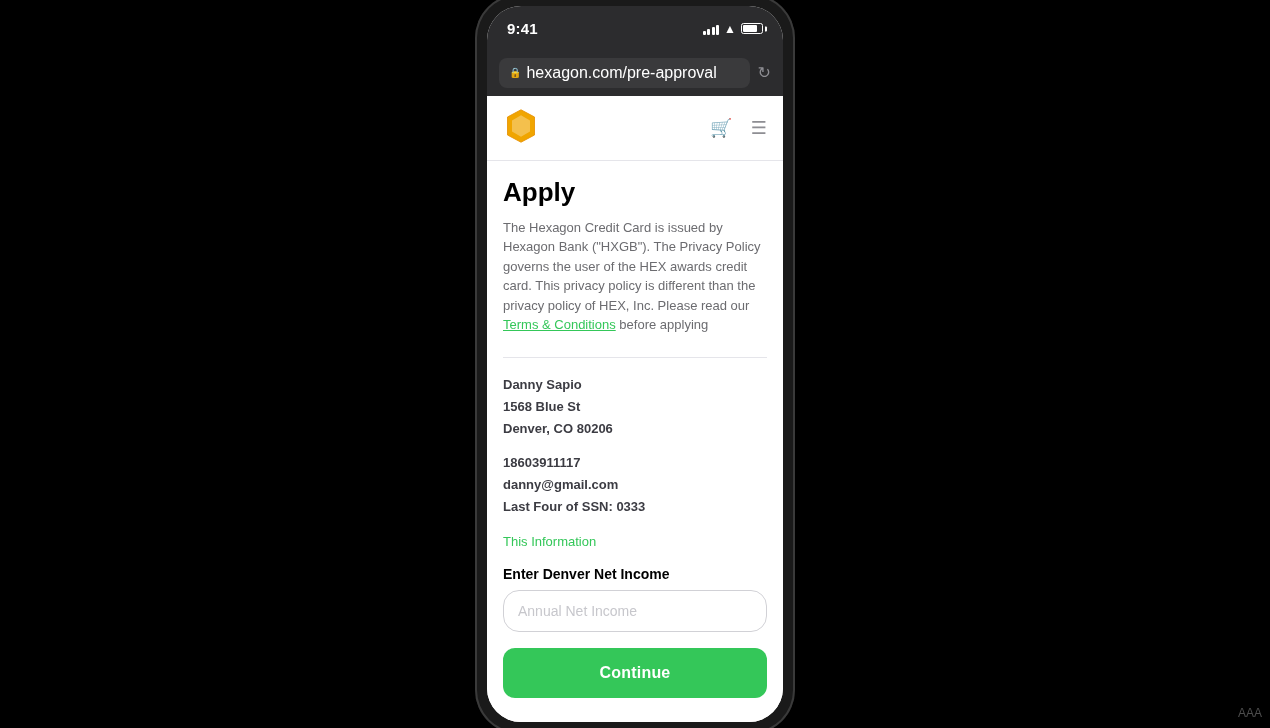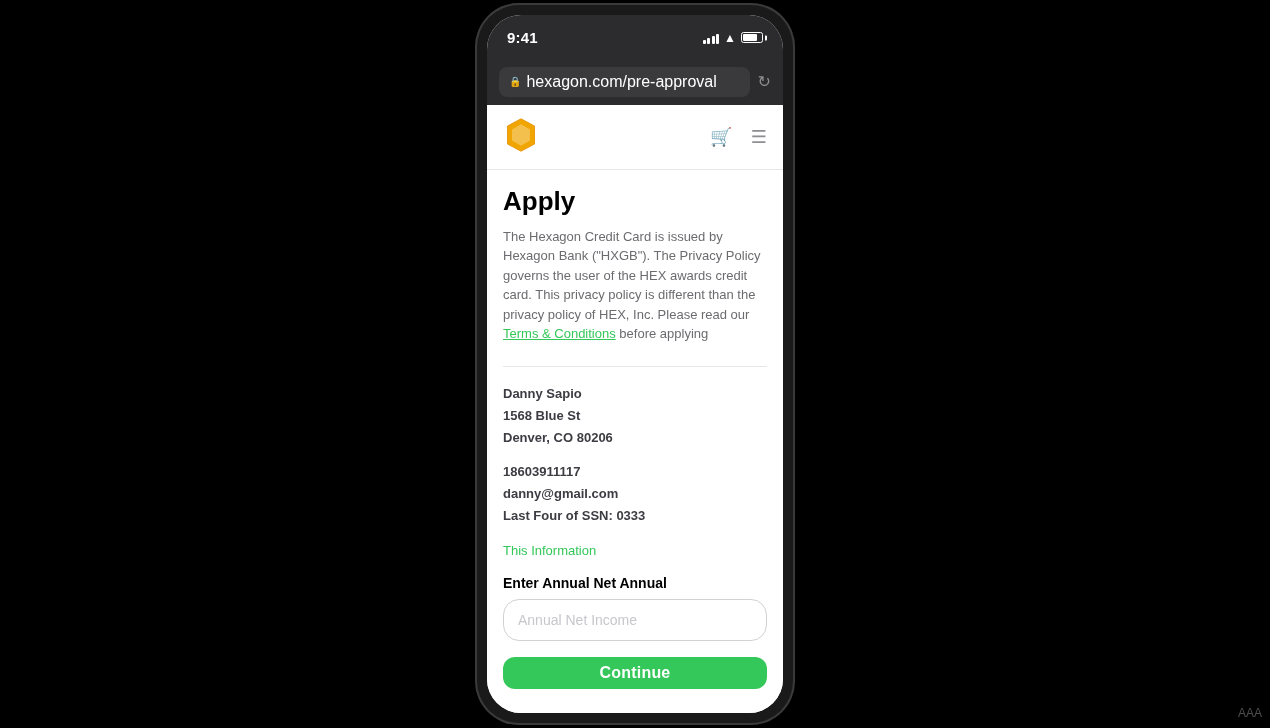--- a/index.html
+++ b/index.html
@@ -251,21 +251,21 @@
     .income-input::placeholder {
       color: #c7c7cc;
     }
 
     .continue-btn {
       width: 100%;
       background: #34c759;
       color: #fff;
       border: none;
       border-radius: 12px;
-      padding: 7px;
+      padding: 16px;
       font-size: 16px;
       font-weight: 600;
       margin-top: 16px;
       cursor: pointer;
       letter-spacing: 0.2px;
     }
 
     
     .watermark {
       position: absolute;
@@ -344,21 +344,21 @@
 
           <div class="info-group">
             <div class="info-text">18603911117</div>
             <div class="info-text">danny@gmail.com</div>
             <div class="info-text">Last Four of SSN: 0333</div>
           </div>
 
           <a class="edit-link">This Information</a>
 
           <div class="income-section">
-            <div class="income-label">Enter Annual Net Annual</div>
+            <div class="income-label">Enter Denver Net Income</div>
             <input type="text" class="income-input" placeholder="Annual Net Income" style="">
           </div>
 
           <button class="continue-btn">Continue</button>
 
         </div>
       </div>
 
     </div>
   </div>

